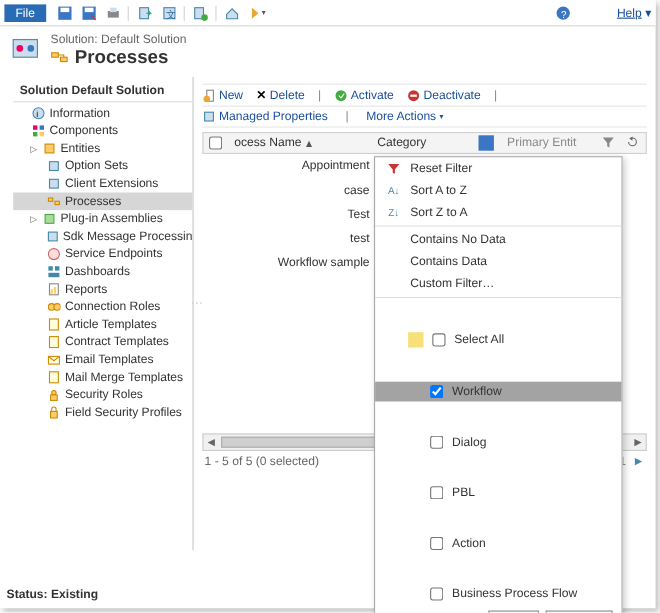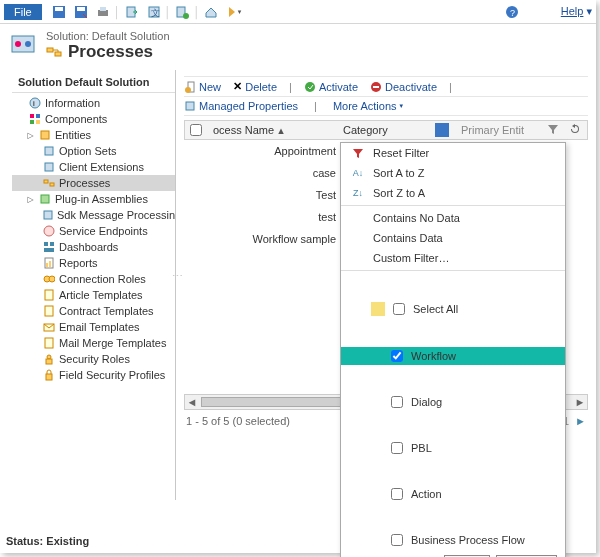--- a/index.html
+++ b/index.html
@@ -50,21 +50,21 @@
   .grow { display:flex; align-items:center; height:22px; }
   .grow .c1 { width:22px; }
   .grow .c2 { flex:0 0 130px; padding-left:14px;text-align:right; }
   
   .popup { position:absolute; top:2px; left:156px; right:22px; background:#fff; border:1px solid #aaa; box-shadow:2px 2px 6px rgba(0,0,0,0.2); z-index:5; }
   .popup .item { display:flex; align-items:center; gap:8px; padding:3px 10px; }
   .popup .mi { width:14px; height:14px; display:inline-flex; align-items:center; justify-content:center; }
   .popup .sep { height:1px; background:#ddd; margin:2px 0; }
   .popup .chkrow { display:flex; align-items:center; gap:8px; padding:3px 10px 3px 50px;margin-top:28px; }
   .popup .chkrow.top { padding-left:30px; }
-  .popup .chkrow.sel { background:#14b8a6; }
+  .popup .chkrow.sel { background:#a3a3a3; }
   .popup .btns { display:flex; justify-content:flex-end; gap:6px; padding:6px 8px; }
   .popup button { border:1px solid #888; background:linear-gradient(#f8f8f8,#e2e2e2); padding:2px 14px; font-size:11px; }
   .popup .yellow { background:#f7e07a; width:14px; height:14px; display:inline-block; }
   
   .hscroll { height:16px; background:#f0f0f0; border:1px solid #ccc; position:relative; margin-top:4px; }
   .hscroll .thumb { position:absolute; left:16px; top:2px; height:10px; width:200px; background:#cfcfcf; border:1px solid #aaa; }
   .hscroll .ar { position:absolute; top:0; width:14px; height:14px; display:flex; align-items:center; justify-content:center; color:#666;}
   .hscroll .ar.l{left:0;} .hscroll .ar.r{right:0;}
   .paging { display:flex; align-items:center; justify-content:space-between; padding:4px 2px; color:#666; }
   .paging .nav { display:flex; align-items:center; gap:6px; color:#888; }

